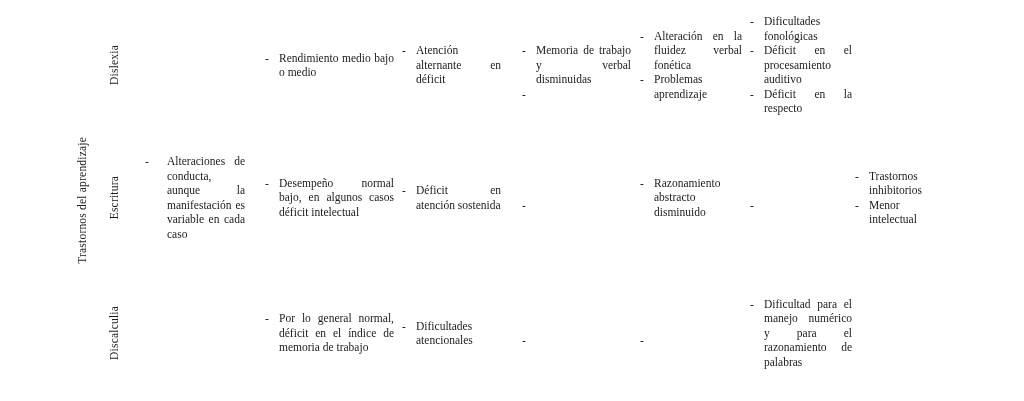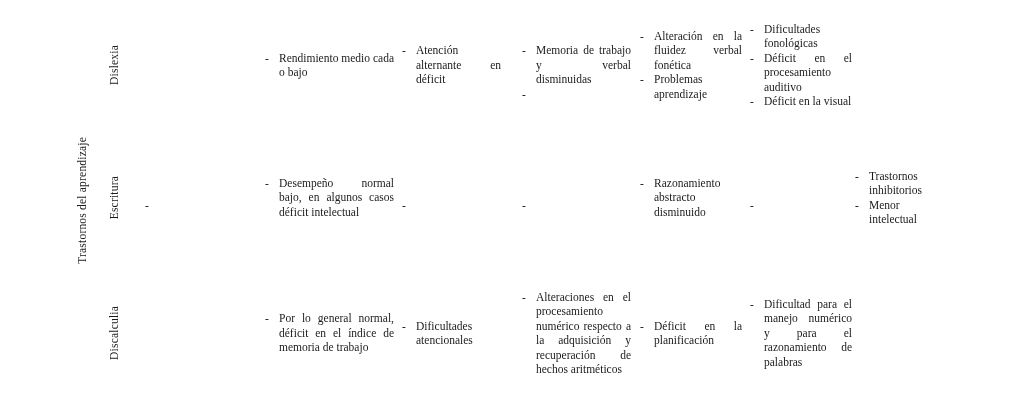--- a/index.html
+++ b/index.html
@@ -78,50 +78,50 @@
   <div class="grid">
     <div class="group-cell">
       <span class="vtext">Trastornos del aprendizaje</span>
     </div>
 
   <div class="label-cell" style="grid-row: 1;">
         <span class="vtext">Dislexia</span>
       </div>
       <div class="cell c2" style="grid-area: 1 / 3;"></div>
       <div class="cell c3" style="grid-area: 1 / 4;">
-        <div class="item"><span class="dash">-</span><span>Rendimiento medio cada o bajo</span></div>
+        <div class="item"><span class="dash">-</span><span>Rendimiento medio bajo o medio</span></div>
       </div>
       <div class="cell c4" style="grid-area: 1 / 5;">
         <div class="item"><span class="dash">-</span><span>Atención alternante en déficit</span></div>
       </div>
       <div class="cell c5" style="grid-area: 1 / 6;">
         <div class="item"><span class="dash">-</span><span>Memoria de trabajo y verbal disminuidas</span></div>
         <div class="item"><span class="dash">-</span><span></span></div>
       </div>
       <div class="cell c6" style="grid-area: 1 / 7;">
         <div class="item"><span class="dash">-</span><span>Alteración en la fluidez verbal fonética</span></div>
         <div class="item"><span class="dash">-</span><span>Problemas aprendizaje</span></div>
       </div>
       <div class="cell c7" style="grid-area: 1 / 8;">
         <div class="item"><span class="dash">-</span><span>Dificultades fonológicas</span></div>
         <div class="item"><span class="dash">-</span><span>Déficit en el procesamiento auditivo</span></div>
-        <div class="item"><span class="dash">-</span><span>Déficit en la visual</span></div>
+        <div class="item"><span class="dash">-</span><span>Déficit en la respecto</span></div>
       </div>
       <div class="cell c8" style="grid-area: 1 / 9;"></div>
       <div class="label-cell" style="grid-row: 2;">
         <span class="vtext">Escritura</span>
       </div>
       <div class="cell c2" style="grid-area: 2 / 3;">
-        <div class="item"><span class="dash">-</span></div>
+        <div class="item"><span class="dash">-</span><span>Alteraciones de conducta, aunque la manifestación es variable en cada caso</span></div>
       </div>
       <div class="cell c3" style="grid-area: 2 / 4;">
         <div class="item"><span class="dash">-</span><span>Desempeño normal bajo, en algunos casos déficit intelectual</span></div>
       </div>
       <div class="cell c4" style="grid-area: 2 / 5;">
-        <div class="item"><span class="dash">-</span></div>
+        <div class="item"><span class="dash">-</span><span>Déficit en atención sostenida</span></div>
       </div>
       <div class="cell c5" style="grid-area: 2 / 6;">
         <div class="item"><span class="dash">-</span></div>
       </div>
       <div class="cell c6" style="grid-area: 2 / 7;">
         <div class="item"><span class="dash">-</span><span>Razonamiento abstracto disminuido</span></div>
       </div>
       <div class="cell c7" style="grid-area: 2 / 8;">
         <div class="item"><span class="dash">-</span></div>
       </div>
@@ -133,23 +133,23 @@
         <span class="vtext">Discalculia</span>
       </div>
       <div class="cell c2" style="grid-area: 3 / 3;"></div>
       <div class="cell c3" style="grid-area: 3 / 4;">
         <div class="item"><span class="dash">-</span><span>Por lo general normal, déficit en el índice de memoria de trabajo</span></div>
       </div>
       <div class="cell c4" style="grid-area: 3 / 5;">
         <div class="item"><span class="dash">-</span><span>Dificultades atencionales</span></div>
       </div>
       <div class="cell c5" style="grid-area: 3 / 6;">
-        <div class="item"><span class="dash">-</span><span>Alteraciones en el procesamiento numérico respecto a la adquisición y recuperación de hechos aritméticos</span></div>
+        <div class="item"><span class="dash">-</span></div>
       </div>
       <div class="cell c6" style="grid-area: 3 / 7;">
-        <div class="item"><span class="dash">-</span><span>Déficit en la planificación</span></div>
+        <div class="item"><span class="dash">-</span></div>
       </div>
       <div class="cell c7" style="grid-area: 3 / 8;">
         <div class="item"><span class="dash">-</span><span>Dificultad para el manejo numérico y para el razonamiento de palabras</span></div>
       </div>
       <div class="cell c8" style="grid-area: 3 / 9;"></div>
     </div>
 </div>
 
 </body></html>

